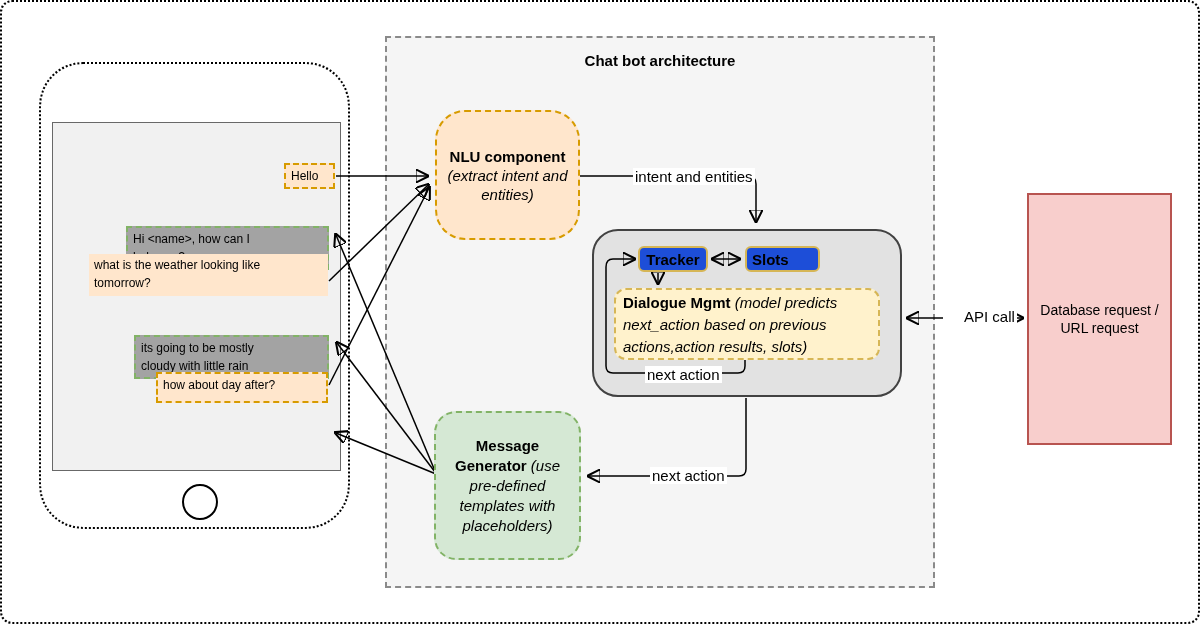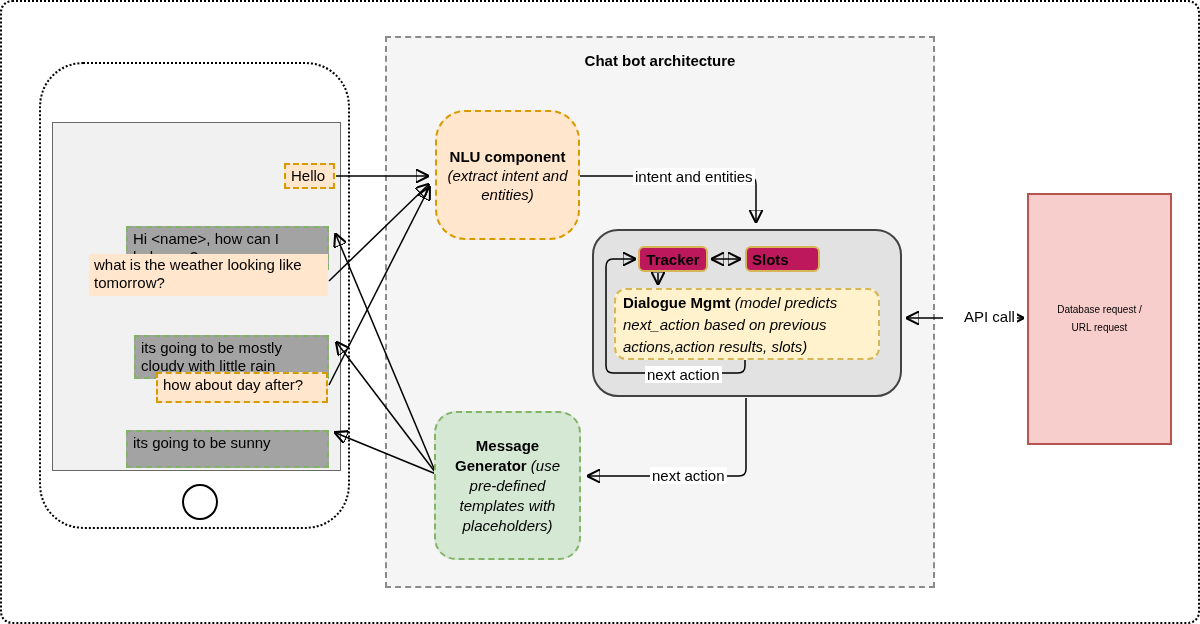--- a/index.html
+++ b/index.html
@@ -9,39 +9,39 @@
     background:#ffffff;border:2px dotted #000;border-radius:12px;overflow:hidden;
   }
   .abs{position:absolute;box-sizing:border-box;}
 
   
   .phone{border:2px dotted #000;border-radius:44px;background:#fff;}
   .screen{background:#f1f1f1;border:1px solid #686868;}
   .home-btn{border:2px solid #000;border-radius:50%;background:#fff;}
 
   
-  .bubble{font-size:15px;line-height:18px;padding:2px 5px;white-space:pre-line;}
+  .bubble{font-size:12px;line-height:18px;padding:2px 5px;white-space:pre-line;}
   .bub-orange-dashed{background:#ffe6cc;border:2px dashed #d79b00;}
   .bub-orange-plain{background:#ffe6cc;border:none;}
   .bub-green-dashed{background:#a3a3a3;border:2px dashed #82b366;margin-top:17px;}
 
   
   .arch{background:#f5f5f5;border:2px dashed #8a8a8a;}
   .arch-title{width:100%;text-align:center;font-weight:bold;font-size:15px;}
 
   
   .node{display:flex;align-items:center;justify-content:center;text-align:center;font-size:15px;line-height:19px;}
   .nlu{background:#ffe6cc;border:2px dashed #d79b00;border-radius:30px;padding:4px 6px;}
   .inner-box{background:#e2e2e2;border:2px solid #424242;border-radius:26px;}
-  .mini{background:#be185d;border:2px solid #d6b656;border-radius:6px;font-weight:bold;font-size:15px;display:flex;align-items:center;}
+  .mini{background:#1d4ed8;border:2px solid #d6b656;border-radius:6px;font-weight:bold;font-size:15px;display:flex;align-items:center;}
   .mini-center{justify-content:center;}
   .mini-left{justify-content:flex-start;padding-left:5px;}
   .dlg{background:#fff2cc;border:2px dashed #d6b656;border-radius:12px;font-size:15px;line-height:22px;padding:2px 7px;text-align:left;}
   .mg{background:#d5e8d4;border:2px dashed #82b366;border-radius:22px;padding:4px 6px;line-height:20px;}
-  .db{background:#f8cecc;border:2px solid #b85450;font-size:10px;line-height:18px;white-space:pre-line;}
+  .db{background:#f8cecc;border:2px solid #b85450;font-size:14px;line-height:18px;white-space:pre-line;}
 
   .b{font-weight:bold;}
   .i{font-style:italic;}
   .block{display:block;}
 
   
   .edge-label{font-size:15px;line-height:17px;background:#ffffff;padding:0 2px;white-space:nowrap;margin-left:19px;}
 
   svg.wires{position:absolute;left:0;top:0;pointer-events:none;}
   svg.wires path{stroke:#000;stroke-width:1.5;fill:none;}
@@ -57,21 +57,20 @@
   </div>
 
   <div class="abs bubble bub-orange-dashed" style="left:282px;top:161px;width:51px;min-height:26px;">Hello</div>
   <div class="abs bubble bub-green-dashed" style="left:124px;top:207px;width:203px;min-height:39px;">Hi &lt;name&gt;,  how can I
 help you?</div>
   <div class="abs bubble bub-orange-plain" style="left:87px;top:252px;width:239px;min-height:42px;">what is the weather looking like
 tomorrow?</div>
   <div class="abs bubble bub-green-dashed" style="left:132px;top:316px;width:195px;min-height:40px;">its going to be mostly
 cloudy with little rain</div>
   <div class="abs bubble bub-orange-dashed" style="left:154px;top:370px;width:172px;min-height:31px;">how about day after?</div>
-  <div class="abs bubble bub-green-dashed" style="left:124px;top:411px;width:203px;min-height:38px;">its going to be sunny</div>
 
   <div class="abs arch" style="left:383px;top:34px;width:550px;height:552px;">
     <div class="abs arch-title" style="left:0;top:14px;">Chat bot architecture</div>
   </div>
 
   <div class="abs inner-box" style="left:590px;top:227px;width:310px;height:168px;"></div>
 
   <svg class="wires" width="1200" height="624">
     <defs>
       <marker id="arrow" viewBox="0 0 10 10" refX="8.5" refY="5" markerWidth="9" markerHeight="9" orient="auto-start-reverse">

